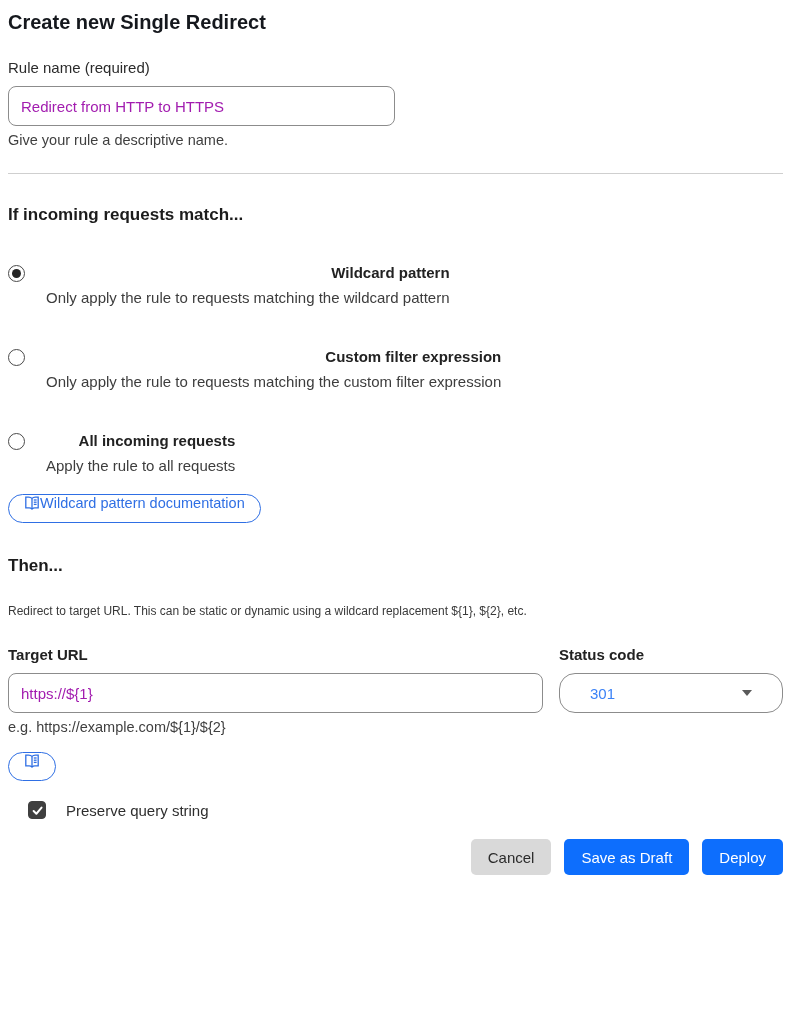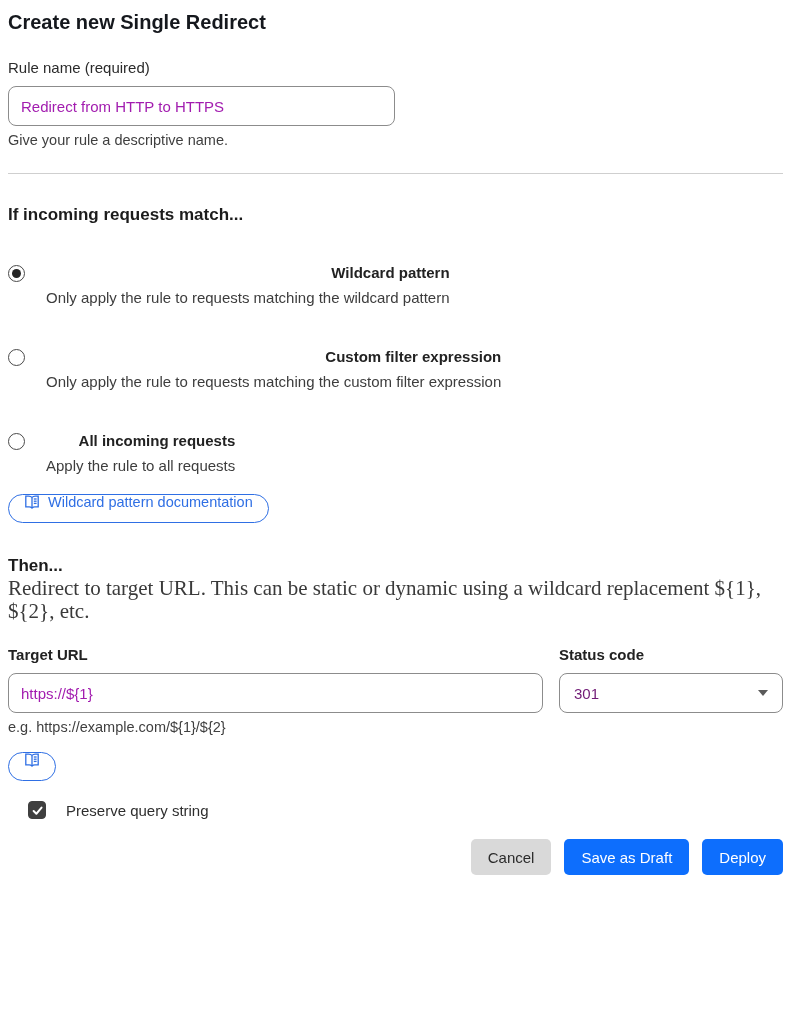--- a/index.html
+++ b/index.html
@@ -83,52 +83,52 @@
     background: #252525;
   }
   .radio-circle.checked .dot { display: block; }
   .radio-title { font-size: 15px; line-height: 22px; font-weight: 700; color: #222; }
   .radio-desc { font-size: 15px; line-height: 21px; color: #3d3d3d; margin-top: 3px; }
   .request-block { margin-top: 38px; }
   
   .doc-btn {
     margin-top: 18px;
     display: inline-flex;
-    align-items: flex-end;
-    gap: 8px;
+    align-items: flex-start;
+    gap: 0;
     height: 29px;
-    padding: 12px 15px;
+    padding: 0 15px;
     border: 1px solid #2f6fe4;
     border-radius: 15px;
     background: #ffffff;
     color: #2f6fe4;
     font-size: 14.5px;
     font-family: "Liberation Sans", sans-serif;
     cursor: pointer;
   }
   .doc-btn svg { display: block; }
   .then-desc {
-    font-size: 21px;
+    font-size: 12px;
     line-height: 23px;
     color: #3a3a3a;
-    font-family: Liberation Serif, serif;
+    margin-top: 23px;
   }
   .two-col { display: flex; gap: 16px; margin-top: 22px; }
   .col-target { flex: 1 1 auto; }
   .col-status { flex: 0 0 224px; }
   .select-box {
     height: 40px;
     border: 1px solid #8c8c8c;
-    border-radius: 8px;
+    border-radius: 16px;
     display: flex;
     align-items: center;
     justify-content: space-between;
-    padding: 0 14px;
-    font-size: 15px;
-    color: #701a75;
+    padding: 0 30px;
+    font-size: 15px;
+    color: #3b82f6;
     margin-top: 8px;
     background: #fff;
     cursor: pointer;
   }
   .select-arrow {
     width: 0; height: 0;
     border-left: 5.5px solid transparent;
     border-right: 5.5px solid transparent;
     border-top: 6px solid #5a5a5a;
   }

